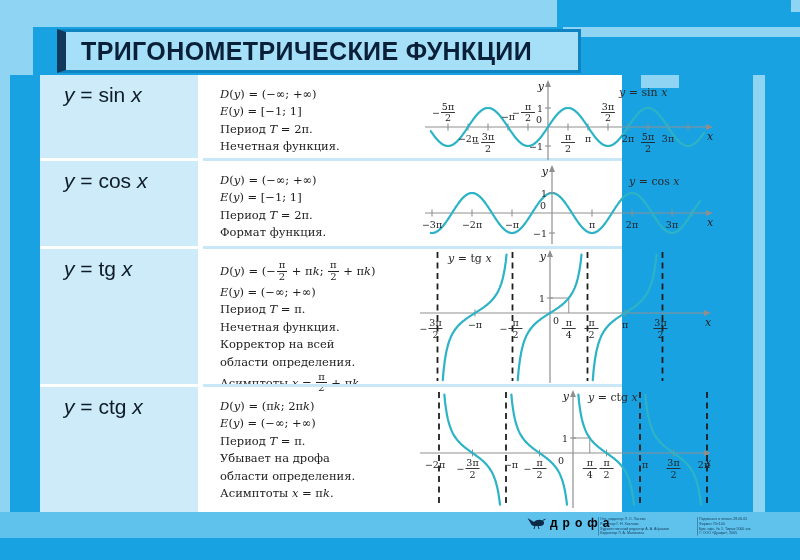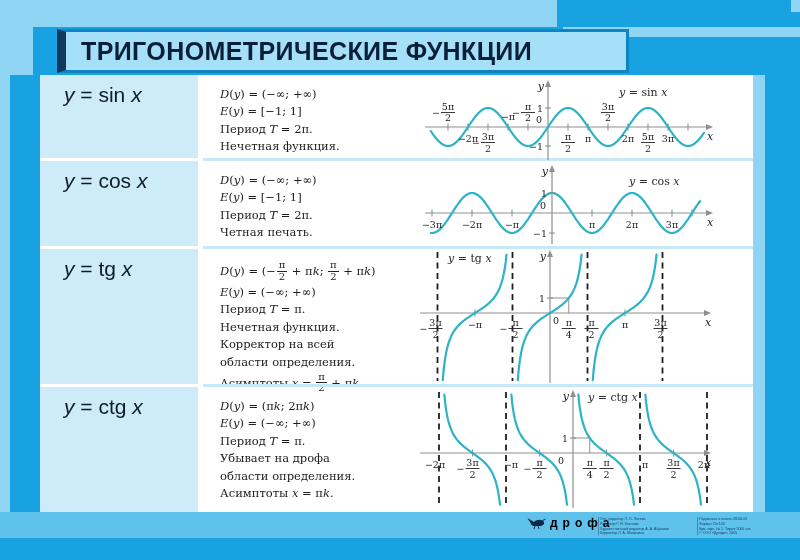--- a/index.html
+++ b/index.html
@@ -1,22 +1,22 @@
 <!DOCTYPE html>
 <html><head>
 <meta charset="utf-8">
 <style>
   html,body{margin:0;padding:0;}
   .poster{position:relative;width:800px;height:560px;background:#18A2E2;overflow:hidden;
           font-family:"Liberation Sans",sans-serif;}
   .band{position:absolute;background:#8FD5F3;}
-  .banner{position:absolute;left:57px;top:29px;width:572px;height:44px;background:#A5E0F8;
+  .banner{position:absolute;left:57px;top:29px;width:524px;height:44px;background:#A5E0F8;
           border:3px solid #0E84C2;border-left:9px solid #10395C;box-sizing:border-box;}
   .title{display:block;padding:5px 0 0 15px;font-size:25px;font-weight:bold;color:#0A1F38;letter-spacing:.4px;}
-  .panel{position:absolute;left:40px;top:75px;width:713px;height:437px;background:#ffffff;}
+  .panel{position:absolute;left:40px;top:75px;width:582px;height:437px;background:#ffffff;}
   .row{position:relative;display:flex;}
   .name-cell{width:158px;flex:none;background:#CDEBF9;box-sizing:border-box;
              padding:8px 0 0 24px;font-size:21px;color:#0E1B28;}
   .row.has-sep .name-cell{border-bottom:3px solid #ffffff;}
   .sep{position:absolute;bottom:0;left:163px;right:0;height:3px;background:#C9E8F7;}
   .it{font-style:italic;}
   .props{padding:11px 0 0 22px;font-family:"DejaVu Serif",serif;font-size:11.5px;color:#1d1d1d;}
   .line{display:flex;align-items:center;min-height:15.5px;margin-bottom:2px;white-space:pre;}
   .fr{display:inline-flex;flex-direction:column;align-items:center;line-height:1.05;font-size:10px;margin:0 1px;}
   .fr .d{border-top:1px solid #222;padding:0 2px;}
@@ -56,21 +56,21 @@
             <div class="line"><span>Нечетная функция.</span></div>
           </div>
         </div>
         <div class="row has-sep" style="height: 88px;">
           <div class="sep"></div>
           <div class="name-cell"><span class="it">y</span><span> = cos </span><span class="it">x</span></div>
           <div class="props">
             <div class="line"><span class="it">D</span><span>(</span><span class="it">y</span><span>) = (−∞; +∞)</span></div>
             <div class="line"><span class="it">E</span><span>(</span><span class="it">y</span><span>) = [−1; 1]</span></div>
             <div class="line"><span>Период </span><span class="it">T</span><span> = 2π.</span></div>
-            <div class="line"><span>Четная печать.</span></div>
+            <div class="line"><span>Формат функция.</span></div>
           </div>
         </div>
         <div class="row has-sep" style="height: 138px;">
           <div class="sep"></div>
           <div class="name-cell"><span class="it">y</span><span> = tg </span><span class="it">x</span></div>
           <div class="props">
             <div class="line"><span class="it">D</span><span>(</span><span class="it">y</span><span>) = (−</span><span class="fr"><span class="n">π</span><span class="d">2</span></span><span> + π</span><span class="it">k</span><span>; </span><span class="fr"><span class="n">π</span><span class="d">2</span></span><span> + π</span><span class="it">k</span><span>)</span></div>
             <div class="line"><span class="it">E</span><span>(</span><span class="it">y</span><span>) = (−∞; +∞)</span></div>
             <div class="line"><span>Период </span><span class="it">T</span><span> = π.</span></div>
             <div class="line"><span>Нечетная функция.</span></div>

